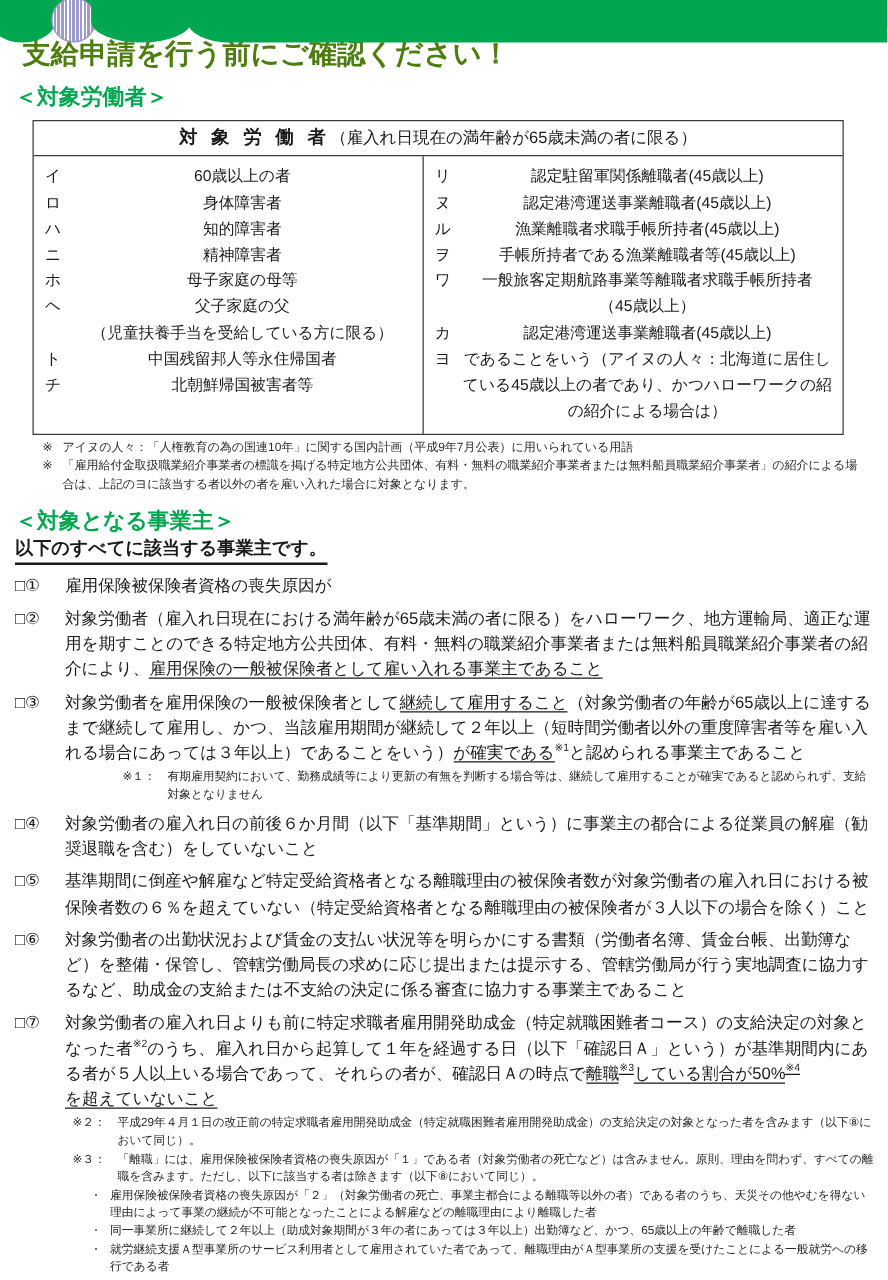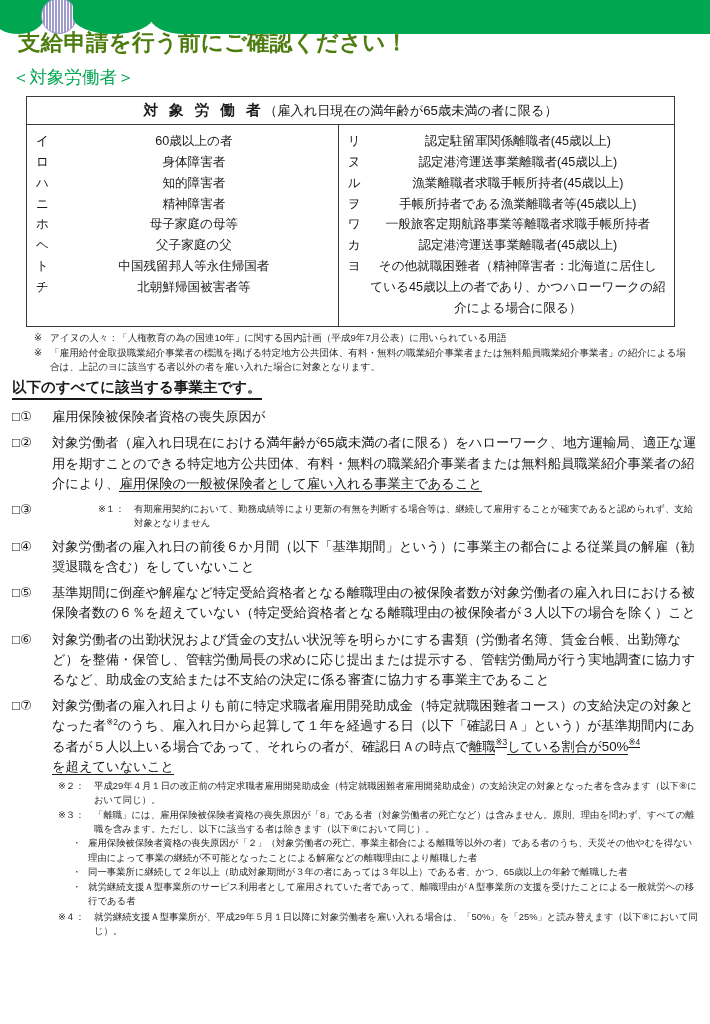--- a/index.html
+++ b/index.html
@@ -72,21 +72,21 @@
     font-size: 22.5px;
     font-weight: bold;
     color: #4d7c0f;
     letter-spacing: 0.2px;
     line-height: 1.1;
   }
 
   h2.section-title {
     margin: 11px 0 0 0;
     font-size: 17.5px;
-    font-weight: normal;
+    font-weight: bold;
     color: #00a650;
     line-height: 1.15;
   }
 
   .lead {
     margin: 4px 0 0 0;
     font-size: 14.5px;
     font-weight: bold;
     color: #1a1a1a;
     display: inline-block;
@@ -225,20 +225,24 @@
             <span class="tx">精神障害者</span>
           </div>
           <div class="wrow">
             <span class="mk">ホ</span>
             <span class="tx">母子家庭の母等</span>
           </div>
           <div class="wrow">
             <span class="mk">ヘ</span>
             <span class="tx">父子家庭の父</span>
           </div>
+          <div class="wrow cont">
+            <span class="mk"></span>
+            <span class="tx">（児童扶養手当を受給している方に限る）</span>
+          </div>
           <div class="wrow">
             <span class="mk">ト</span>
             <span class="tx">中国残留邦人等永住帰国者</span>
           </div>
           <div class="wrow">
             <span class="mk">チ</span>
             <span class="tx">北朝鮮帰国被害者等</span>
           </div>
         </div>
       <div class="col right" id="worker-right">
@@ -255,70 +259,76 @@
             <span class="tx">漁業離職者求職手帳所持者(45歳以上)</span>
           </div>
           <div class="wrow">
             <span class="mk">ヲ</span>
             <span class="tx">手帳所持者である漁業離職者等(45歳以上)</span>
           </div>
           <div class="wrow">
             <span class="mk">ワ</span>
             <span class="tx">一般旅客定期航路事業等離職者求職手帳所持者</span>
           </div>
+          <div class="wrow cont">
+            <span class="mk"></span>
+            <span class="tx">（45歳以上）</span>
+          </div>
           <div class="wrow">
             <span class="mk">カ</span>
             <span class="tx">認定港湾運送事業離職者(45歳以上)</span>
           </div>
           <div class="wrow">
             <span class="mk">ヨ</span>
-            <span class="tx">その他就職困難者（精神障害者：北海道に居住し</span>
+            <span class="tx">であることをいう（アイヌの人々：北海道に居住し</span>
           </div>
           <div class="wrow cont">
             <span class="mk"></span>
             <span class="tx">ている45歳以上の者であり、かつハローワークの紹</span>
           </div>
           <div class="wrow cont">
             <span class="mk"></span>
-            <span class="tx">介による場合に限る）</span>
+            <span class="tx">の紹介による場合は）</span>
           </div>
         </div>
     </div>
   </div>
 
   <div class="tbl-notes" id="worker-notes">
       <div class="nrow">
         <span class="nmk">※</span>
         <span class="ntx">アイヌの人々：「人権教育の為の国連10年」に関する国内計画（平成9年7月公表）に用いられている用語</span>
       </div>
       <div class="nrow">
         <span class="nmk">※</span>
         <span class="ntx">「雇用給付金取扱職業紹介事業者の標識を掲げる特定地方公共団体、有料・無料の職業紹介事業者または無料船員職業紹介事業者」の紹介による場合は、上記のヨに該当する者以外の者を雇い入れた場合に対象となります。</span>
       </div>
     </div>
 
+  <h2 class="section-title">＜対象となる事業主＞</h2>
 
   <div><span class="lead">以下のすべてに該当する事業主です。</span></div>
 
   <div class="checklist" id="checklist">
       <div class="citem">
         <span class="cbox">□①</span>
         <div class="cbody">
           <div><span>雇用保険被保険者資格の喪失原因が</span></div>
         </div>
       </div>
       <div class="citem">
         <span class="cbox">□②</span>
         <div class="cbody">
           <div><span>対象労働者（雇入れ日現在における満年齢が65歳未満の者に限る）をハローワーク、地方運輸局、適正な運用を期すことのできる特定地方公共団体、有料・無料の職業紹介事業者または無料船員職業紹介事業者の紹介により、</span><span class="u">雇用保険の一般被保険者として雇い入れる事業主であること</span></div>
         </div>
       </div>
       <div class="citem">
         <span class="cbox">□③</span>
         <div class="cbody">
+          <div><span>対象労働者を雇用保険の一般被保険者として</span><span class="u">継続して雇用すること</span><span>（対象労働者の年齢が65歳以上に達するまで継続して雇用し、かつ、当該雇用期間が継続して２年以上（短時間労働者以外の重度障害者等を雇い入れる場合にあっては３年以上）であることをいう）</span><span class="u">が確実である</span><sup class="fn">※1</sup><span>と認められる事業主であること</span></div>
           <div class="subnotes indent-b">
             <div class="snrow">
               <span class="snmk">※１：</span>
               <span class="sntx">有期雇用契約において、勤務成績等により更新の有無を判断する場合等は、継続して雇用することが確実であると認められず、支給対象となりません</span>
             </div>
           </div>
         </div>
       </div>
       <div class="citem">
         <span class="cbox">□④</span>
@@ -342,31 +352,31 @@
         <span class="cbox">□⑦</span>
         <div class="cbody">
           <div><span>対象労働者の雇入れ日よりも前に特定求職者雇用開発助成金（特定就職困難者コース）の支給決定の対象となった者</span><sup class="fn">※2</sup><span>のうち、雇入れ日から起算して１年を経過する日（以下「確認日Ａ」という）が基準期間内にある者が５人以上いる場合であって、それらの者が、確認日Ａの時点で</span><span class="u">離職</span><sup class="fn u">※3</sup><span class="u">している割合が50%</span><sup class="fn u">※4</sup><br><span class="u">を超えていないこと</span></div>
           <div class="subnotes indent-a">
             <div class="snrow">
               <span class="snmk">※２：</span>
               <span class="sntx">平成29年４月１日の改正前の特定求職者雇用開発助成金（特定就職困難者雇用開発助成金）の支給決定の対象となった者を含みます（以下⑧において同じ）。</span>
             </div>
             <div class="snrow">
               <span class="snmk">※３：</span>
-              <span class="sntx">「離職」には、雇用保険被保険者資格の喪失原因が「8」である者（対象労働者の死亡など）は含みません。原則、理由を問わず、すべての離職を含みます。ただし、以下に該当する者は除きます（以下⑧において同じ）。</span>
+              <span class="sntx">「離職」には、雇用保険被保険者資格の喪失原因が「１」である者（対象労働者の死亡など）は含みません。原則、理由を問わず、すべての離職を含みます。ただし、以下に該当する者は除きます（以下⑧において同じ）。</span>
             </div>
           </div>
           <div class="subnotes bullets">
             <div class="brow">
               <span class="bmk">・</span>
               <span class="btx">雇用保険被保険者資格の喪失原因が「２」（対象労働者の死亡、事業主都合による離職等以外の者）である者のうち、天災その他やむを得ない理由によって事業の継続が不可能となったことによる解雇などの離職理由により離職した者</span>
             </div>
             <div class="brow">
               <span class="bmk">・</span>
-              <span class="btx">同一事業所に継続して２年以上（助成対象期間が３年の者にあっては３年以上）である者、かつ、65歳以上の年齢で離職した者</span>
+              <span class="btx">同一事業所に継続して２年以上（助成対象期間が３年の者にあっては３年以上）出勤簿など、かつ、65歳以上の年齢で離職した者</span>
             </div>
             <div class="brow">
               <span class="bmk">・</span>
               <span class="btx">就労継続支援Ａ型事業所のサービス利用者として雇用されていた者であって、離職理由がＡ型事業所の支援を受けたことによる一般就労への移行である者</span>
             </div>
           </div>
           <div class="subnotes indent-a">
             <div class="snrow">
               <span class="snmk">※４：</span>
               <span class="sntx">就労継続支援Ａ型事業所が、平成29年５月１日以降に対象労働者を雇い入れる場合は、「50%」を「25%」と読み替えます（以下⑧において同じ）。</span>

